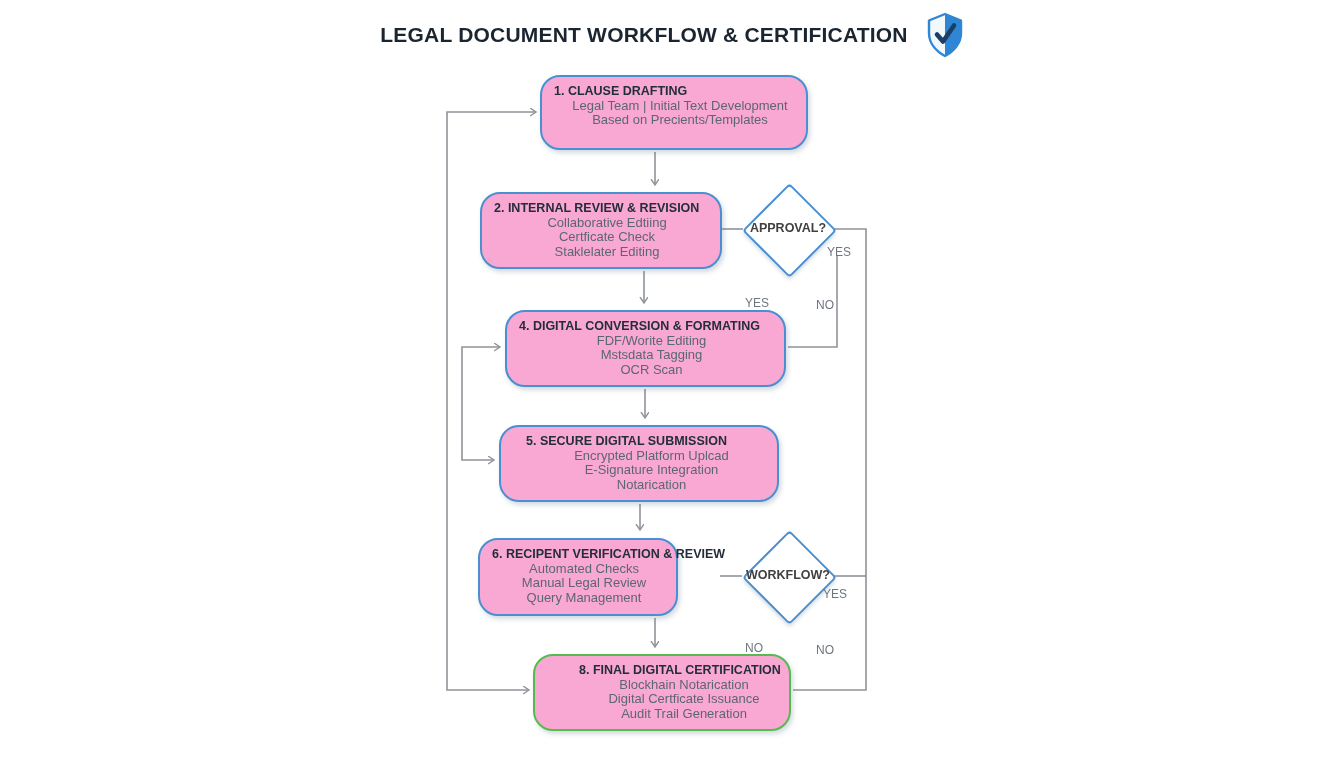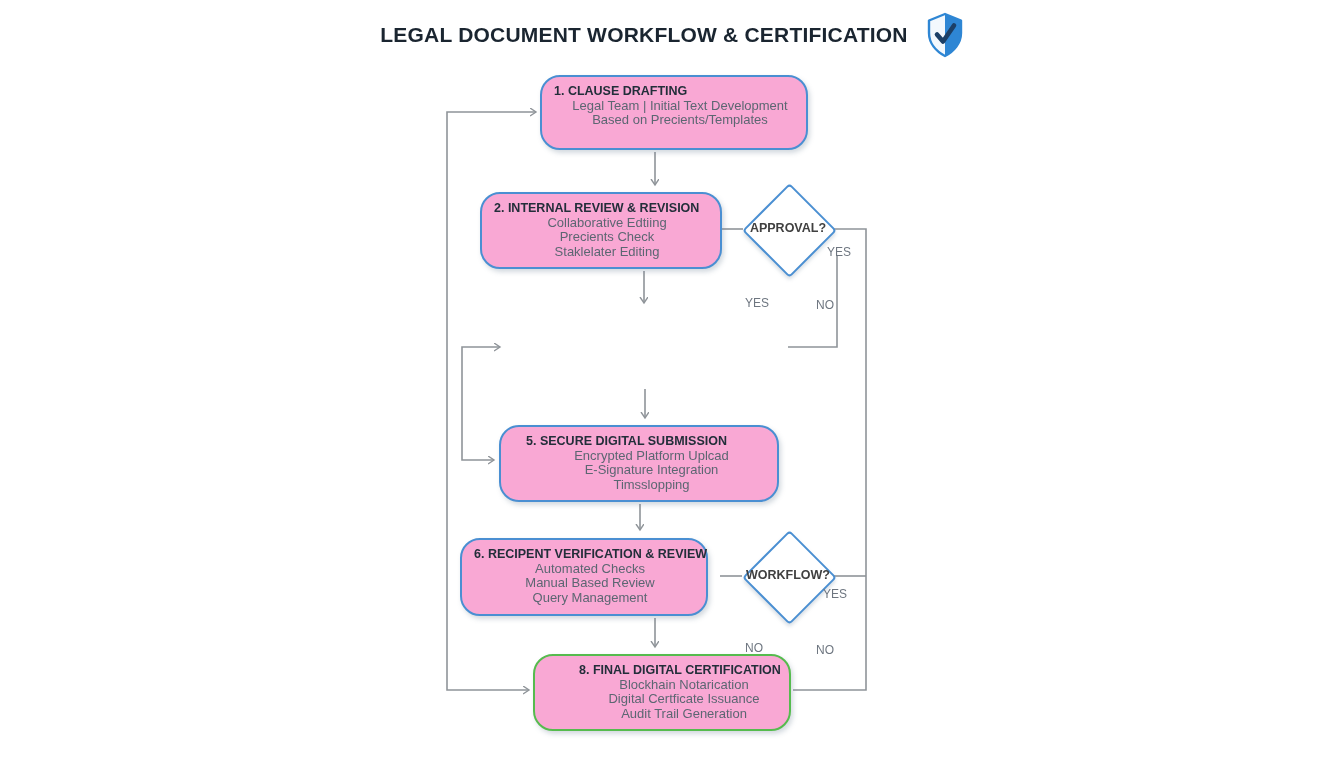--- a/index.html
+++ b/index.html
@@ -95,42 +95,48 @@
 
   <div class="node" style="left:540px;top:75px;width:268px;height:75px;">
     <div class="node-title">1. CLAUSE DRAFTING</div>
     <div class="node-line">Legal Team | Initial Text Development</div>
     <div class="node-line">Based on Precients/Templates</div>
   </div>
 
   <div class="node" style="left:480px;top:192px;width:242px;height:77px;">
     <div class="node-title">2. INTERNAL REVIEW &amp; REVISION</div>
     <div class="node-line">Collaborative Edtiing</div>
-    <div class="node-line">Precients Check</div>
+    <div class="node-line">Certficate Check</div>
     <div class="node-line">Staklelater Editing</div>
   </div>
 
   <div class="diamond" style="left:756px;top:197px;"></div>
   <div class="diamond-label" style="left:733px;top:221px;">APPROVAL?</div>
   <span class="edge-label" style="left:827px;top:201px;">YES</span>
   <span class="edge-label" style="left:745px;top:252px;">YES</span>
   <span class="edge-label" style="left:816px;top:254px;">NO</span>
 
+  <div class="node" style="left:505px;top:310px;width:281px;height:77px;">
+    <div class="node-title">4. DIGITAL CONVERSION &amp; FORMATING</div>
+    <div class="node-line">FDF/Worite Editing</div>
+    <div class="node-line">Mstsdata Tagging</div>
+    <div class="node-line">OCR Scan</div>
+  </div>
 
   <div class="node" style="left:499px;top:425px;width:280px;height:77px;padding-left:25px;">
     <div class="node-title">5. SECURE DIGITAL SUBMISSION</div>
     <div class="node-line">Encrypted Platform Uplcad</div>
     <div class="node-line">E-Signature Integration</div>
-    <div class="node-line">Timsslopping</div>
+    <div class="node-line">Notarication</div>
   </div>
 
-  <div class="node" style="left:460px;top:538px;width:248px;height:78px;">
+  <div class="node" style="left:478px;top:538px;width:200px;height:78px;">
     <div class="node-title">6. RECIPENT VERIFICATION &amp; REVIEW</div>
     <div class="node-line">Automated Checks</div>
-    <div class="node-line">Manual Based Review</div>
+    <div class="node-line">Manual Legal Review</div>
     <div class="node-line">Query Management</div>
   </div>
 
   <div class="diamond" style="left:756px;top:544px;"></div>
   <div class="diamond-label" style="left:733px;top:568px;">WORKFLOW?</div>
   <span class="edge-label" style="left:823px;top:543px;">YES</span>
   <span class="edge-label" style="left:745px;top:597px;">NO</span>
   <span class="edge-label" style="left:816px;top:599px;">NO</span>
 
   <div class="node green" style="left:533px;top:654px;width:258px;height:77px;">

